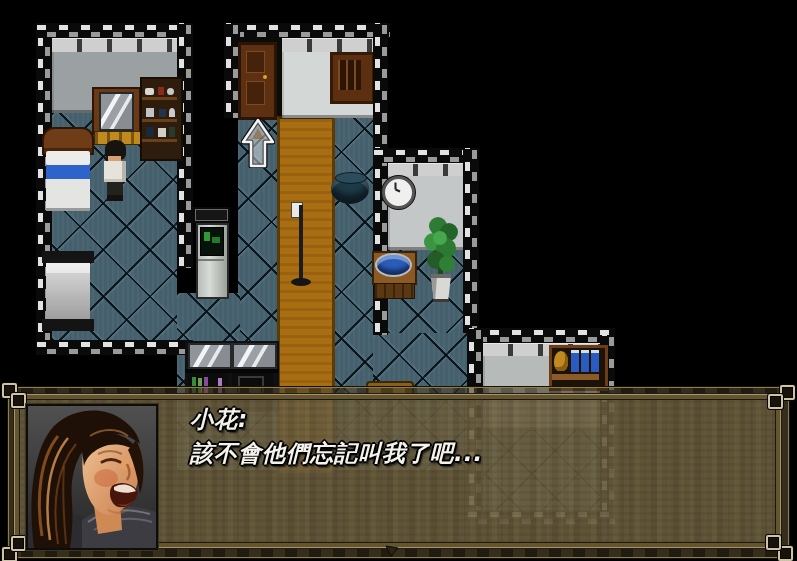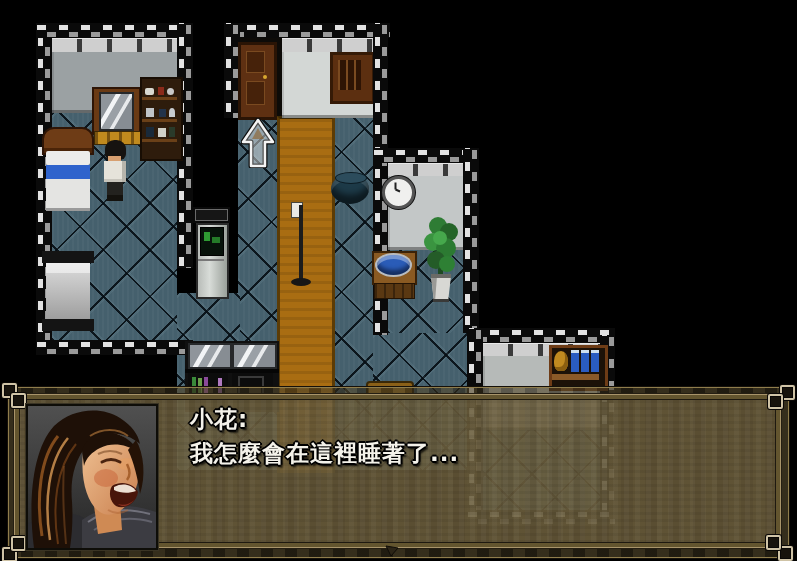--- a/index.html
+++ b/index.html
@@ -33,21 +33,21 @@
       background-color:rgba(112,99,64,.72);
       background-image:repeating-linear-gradient(0deg,rgba(0,0,0,.06) 0 3px,transparent 3px 7px),
                        repeating-linear-gradient(90deg,rgba(255,255,255,.035) 0 5px,transparent 5px 11px);
       box-shadow:inset 0 0 0 1px #1e1910,0 0 0 1px #a8946a,0 0 0 2px #241e12;}
   .knob{width:11px;height:11px;background:#17130c;border:2px solid #cfc3a6;border-radius:2px;
         box-shadow:0 0 0 1px #0a0806,inset 0 0 0 1px #0a0806;}
   .dlgtext{left:190px;top:402px;width:580px;font-size:23px;line-height:34px;font-weight:bold;
       color:#f4f2ea;letter-spacing:1px;
       text-shadow:-2px 0 0 #000,2px 0 0 #000,0 -2px 0 #000,0 2px 0 #000,
                   -1px -1px 0 #000,1px -1px 0 #000,-1px 1px 0 #000,2px 3px 2px rgba(0,0,0,.8);}
-  .dlgtext span{display:block;white-space:nowrap;}
+  .dlgtext span{display:block;white-space:nowrap;font-style:italic;}
   .portrait{left:26px;top:404px;width:128px;height:142px;border:2px solid #0e0d08;
             box-shadow:0 0 0 1px #3a3424;background:#333;}
 </style>
 </head>
 <body>
 
 <div id="stage">
 
   <div class="abs" id="map" style="left:0;top:0;width:797px;height:561px;">
 
@@ -273,21 +273,21 @@
       <path d="M14,130 C8,92 12,52 30,30" stroke="#9a5a22" stroke-width="3" fill="none" opacity="0.8"></path>
       <path d="M22,134 C16,96 20,56 40,32" stroke="#d89a55" stroke-width="2.5" fill="none" opacity="0.8"></path>
       <path d="M30,138 C24,100 28,62 48,38" stroke="#7a4418" stroke-width="2" fill="none" opacity="0.7"></path>
       <path d="M62,30 C74,22 90,22 100,30" stroke="#c08040" stroke-width="2" fill="none" opacity="0.6"></path>
       <path d="M36,60 C34,90 36,116 38,138" stroke="#8a5224" stroke-width="2" fill="none" opacity="0.5"></path>
     </svg>
   </div>
 
   <div class="abs dlgtext">
     <span>小花:</span>
-    <span>我怎麼會在這裡睡著了...</span>
+    <span>該不會他們忘記叫我了吧...</span>
   </div>
 
   <div class="abs" style="left:385px;top:542px;width:14px;height:12px;">
     <svg width="14" height="12" viewBox="0 0 14 12">
       <polygon points="1,1 13,3 6,11" fill="#2c2517" stroke="#0e0b06" stroke-width="1"></polygon>
     </svg>
   </div>
 
 </div>
 

